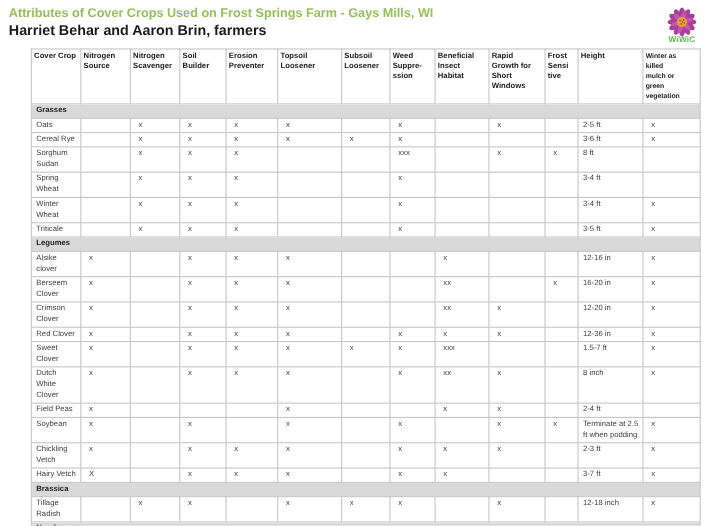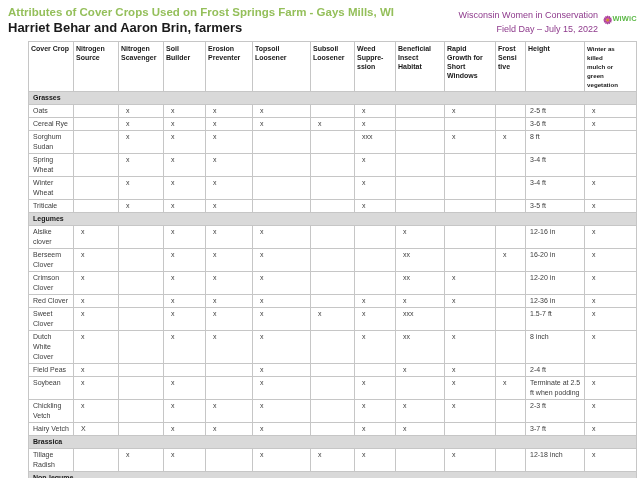--- a/index.html
+++ b/index.html
@@ -16,21 +16,21 @@
   body{
     width:640px;height:478px;background:#ffffff;
     font-family:"Liberation Sans", sans-serif;
     overflow:hidden;position:relative;
   }
   .header{display:flex;justify-content:space-between;align-items:flex-start;padding:5px 3px 1px 8px;}
   .title{color:var(--title_green);font-weight:bold;font-size:11.5px;line-height:1.25;}
   .subtitle{color:#1a1a1a;font-weight:bold;font-size:13px;margin-top:1px;}
   .header-right{display:flex;align-items:flex-start;gap:5px;flex-shrink:0;}
   .org-lines{text-align:right;color:var(--org_purple);font-size:9px;line-height:1.55;margin-top:4px;}
-  .logo{width:34px;display:flex;flex-direction:row;align-items:center;margin-top:1px;}
+  .logo{width:34px;display:flex;flex-direction:column;align-items:center;margin-top:1px;}
   .logo-text{color:var(--logo_green);font-size:7.5px;font-weight:bold;letter-spacing:0.2px;margin-top:-3px;}
   table{
     border-collapse:collapse;table-layout:fixed;
     margin:3px 0 0 28px;width:608px;
   }
   th,td{
     border:1px solid var(--border_gray);
     vertical-align:top;text-align:left;
     white-space:pre-line;overflow:hidden;
   }
@@ -53,24 +53,20 @@
 <body>
 
 <div class="page">
 
   <div class="header">
     <div class="header-left">
       <div class="title">Attributes of Cover Crops Used on Frost Springs Farm - Gays Mills, WI</div>
       <div class="subtitle">Harriet Behar and Aaron Brin, farmers</div>
     </div>
     <div class="header-right">
-      <div class="org-lines">
-        <div>Wisconsin Women in Conservation</div>
-        <div>Field Day – July 15, 2022</div>
-      </div>
       <div class="logo">
         <svg width="30" height="28" viewBox="0 0 32 32">
           <g fill="#a93f99">
             <g transform="rotate(0 16 16)">
                 <ellipse cx="16" cy="7" rx="3.1" ry="6"></ellipse>
               </g>
             <g transform="rotate(30 16 16)">
                 <ellipse cx="16" cy="7" rx="3.1" ry="6"></ellipse>
               </g>
             <g transform="rotate(60 16 16)">

